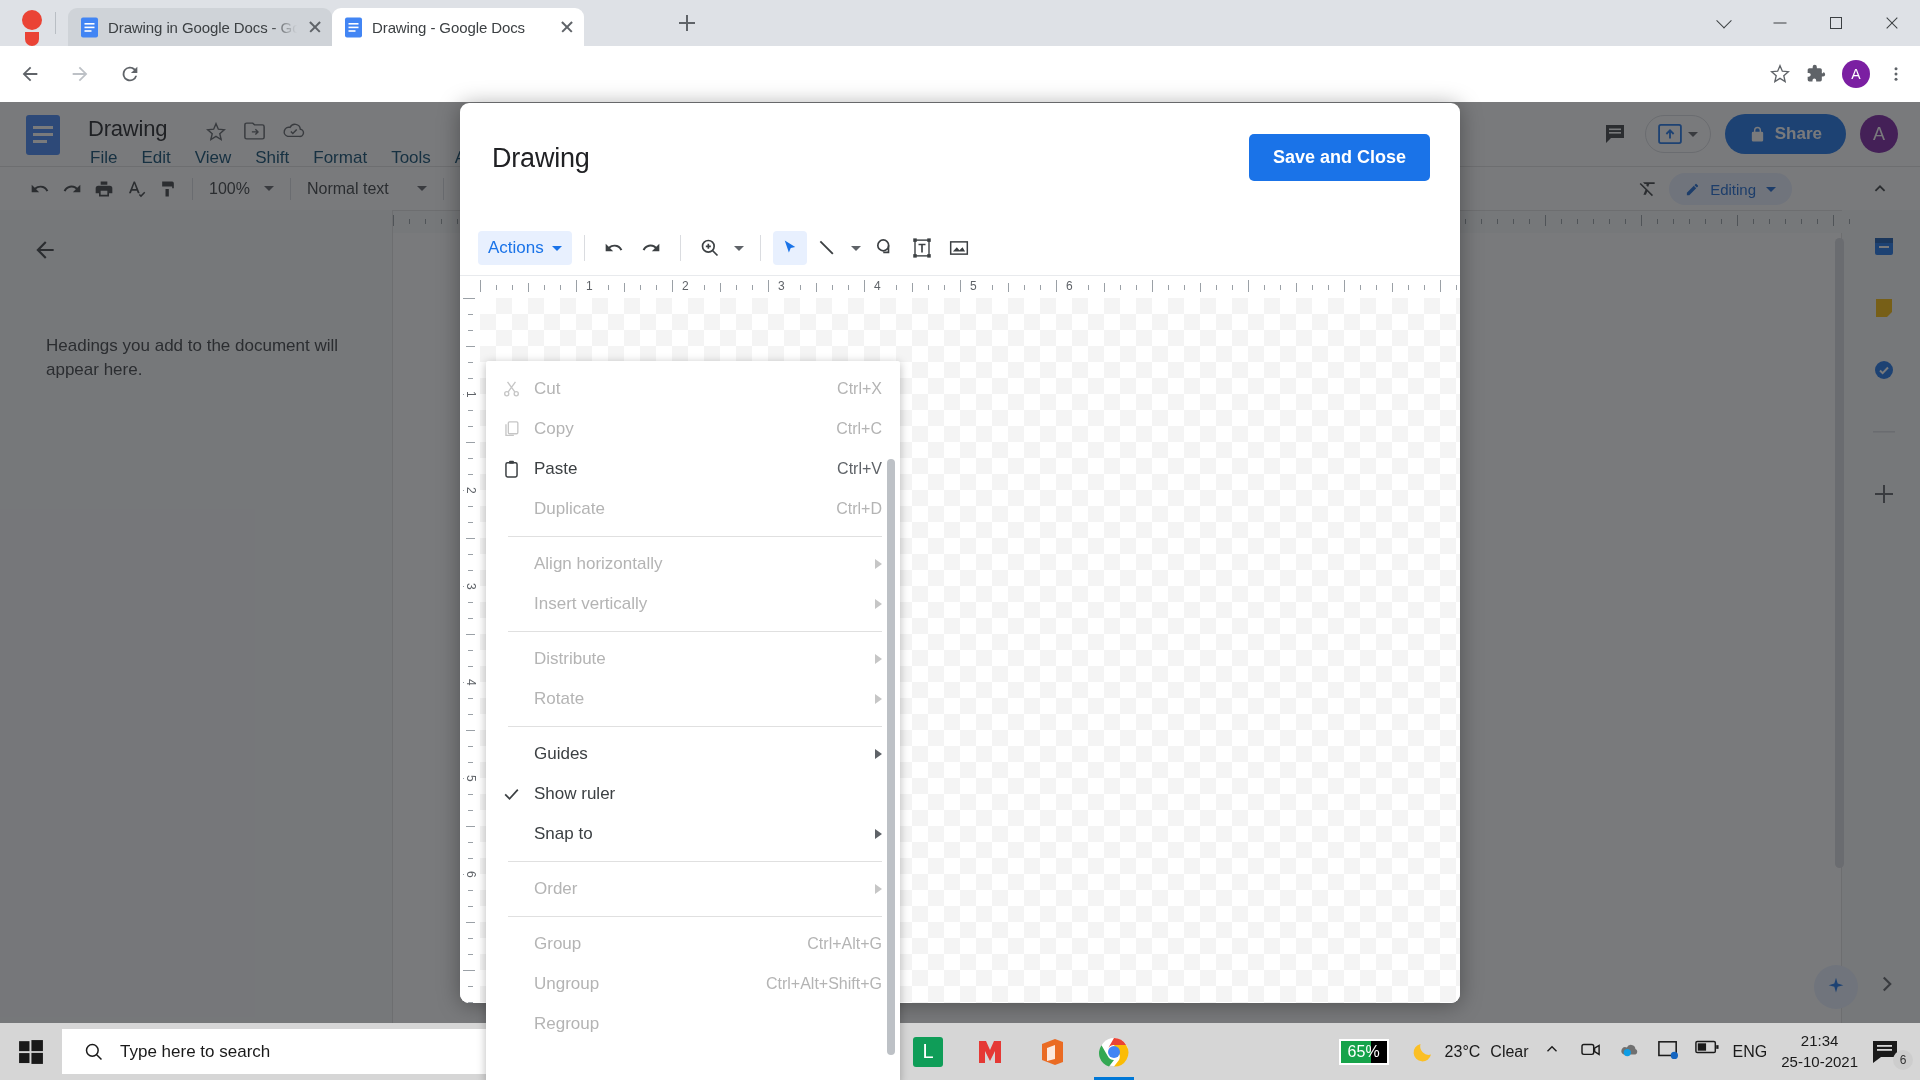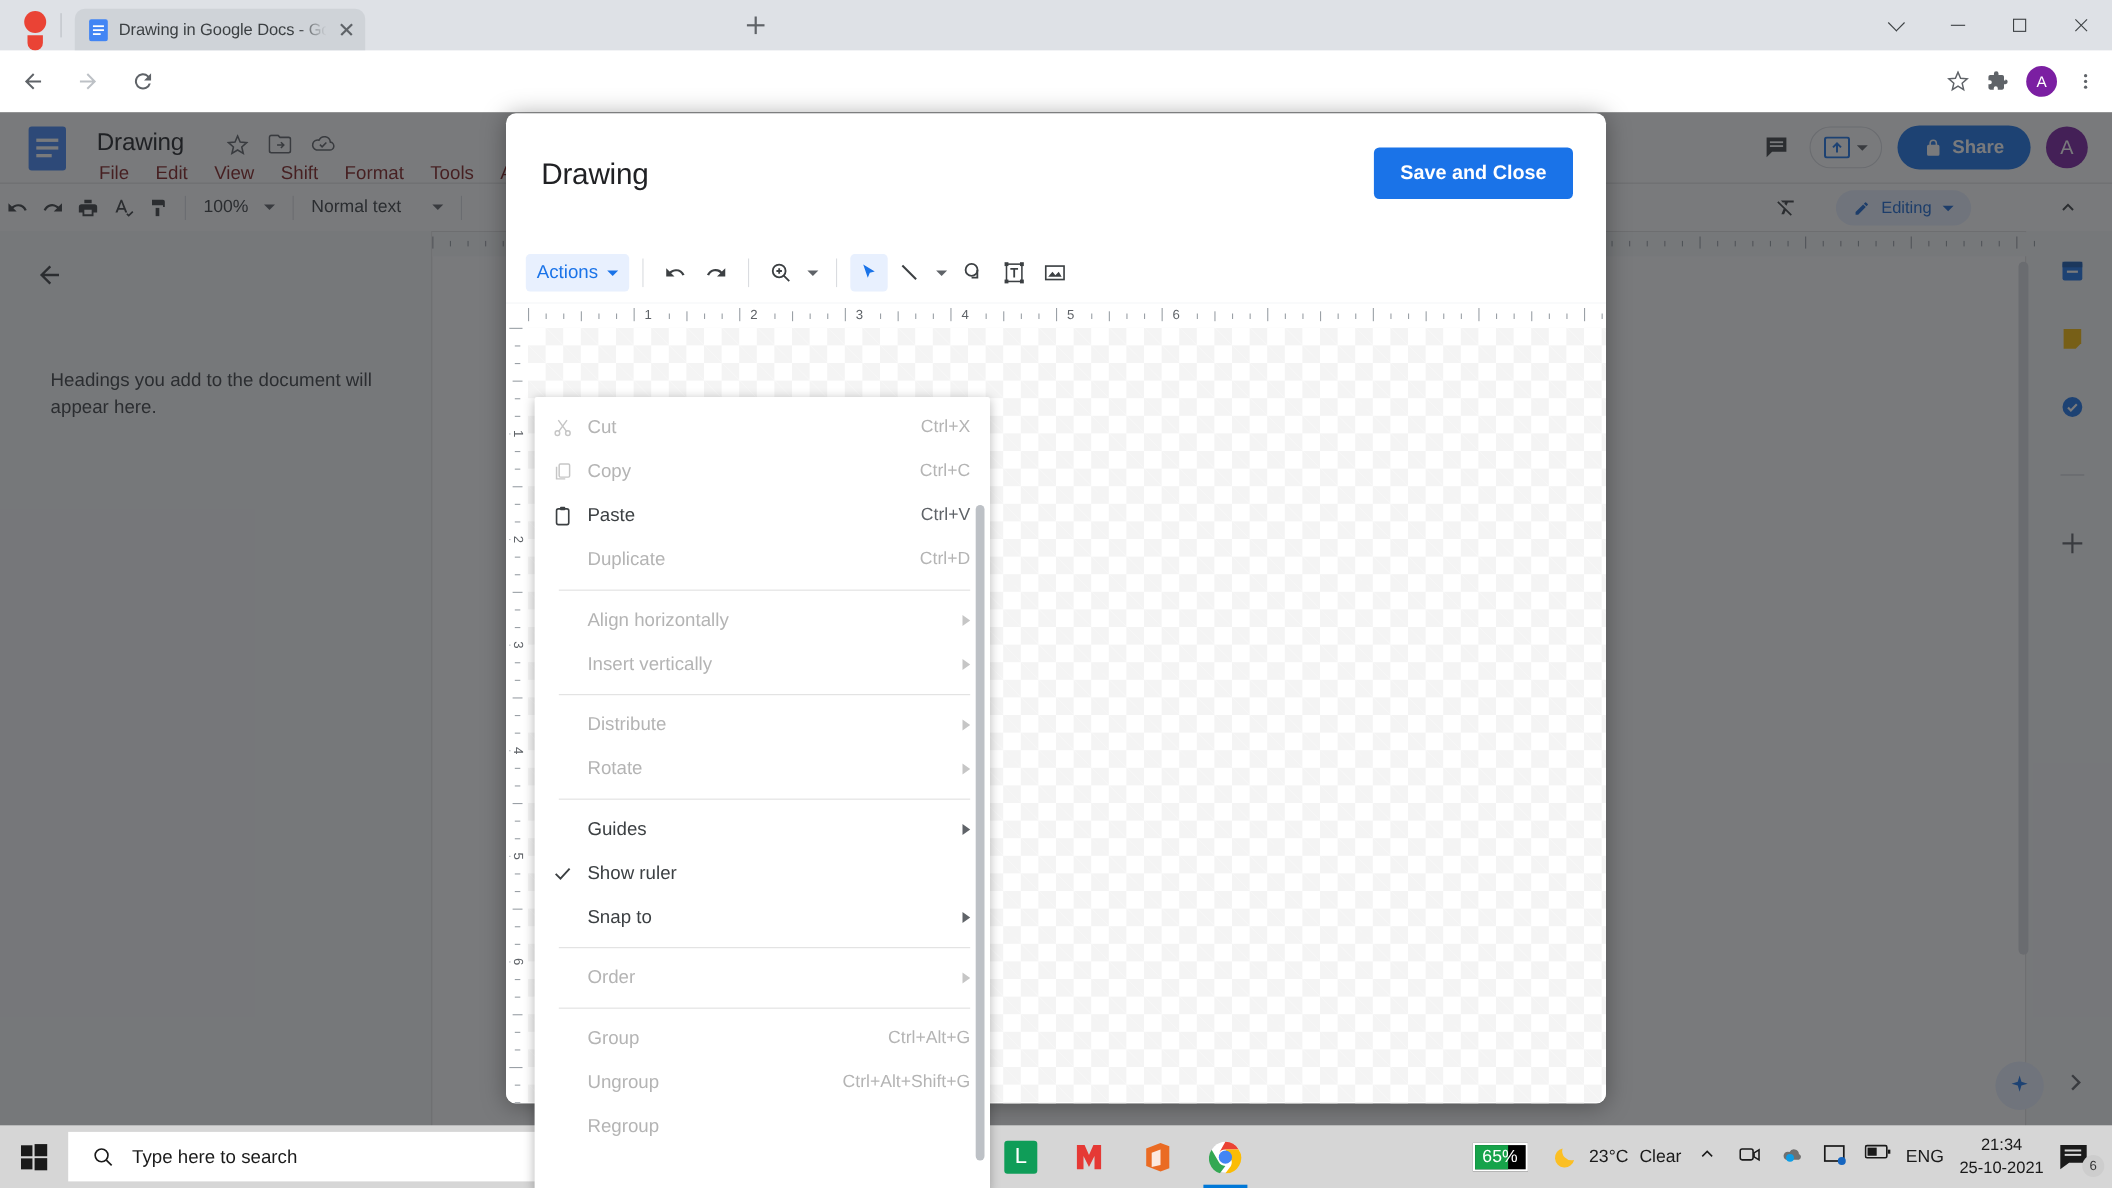--- a/index.html
+++ b/index.html
@@ -100,34 +100,35 @@
   
   .docs-page { position: absolute; top: 102px; left: 0; width: 1920px; height: 953px; background: #fff; overflow: hidden; }
   .docs-header { position: relative; height: 64px; background: #fff; }
   .docs-logo { position: absolute; left: 24px; top: 12px; width: 40px; height: 42px; }
   .doc-title {
     position: absolute; left: 88px; top: 14px; font-size: 22px; color: #202124;
     letter-spacing: -.2px;
   }
   .title-ico { position: absolute; top: 20px; width: 22px; height: 22px; }
   .menu-row { position: absolute; left: 90px; top: 46px; display: flex; gap: 24px; }
-  .menu-row span { font-size: 17px; color: #7f1d1d; }
+  .menu-row span { font-size: 17px; color: #0c4a6e; }
   .docs-hdr-right { position: absolute; right: 22px; top: 12px; display: flex; align-items: center; gap: 14px; }
   .share-btn {
     background: #1a73e8; color: #fff; border-radius: 20px; height: 40px;
     display: flex; align-items: center; gap: 9px; padding: 0 24px;
     font-size: 17px; font-weight: bold;
   }
   .avatar-lg {
     width: 38px; height: 38px; border-radius: 50%; background: #7b1fa2; color: #fff;
     font-size: 18px; display: flex; align-items: center; justify-content: center;
   }
   .docs-toolbar {
     position: absolute; top: 64px; left: 0; width: 1920px; height: 44px;
     border-top: 1px solid #e0e0e0; display: flex; align-items: center; gap: 0;
+    padding-left: 24px;
   }
   .dt-ico { width: 32px; height: 32px; position: relative; }
   .dt-ico svg { position: absolute; left: 50%; top: 50%; transform: translate(-50%,-50%); }
   .dt-sep { width: 1px; height: 22px; background: #dadce0; margin: 0 8px; }
   .dt-zoom {
     display: flex; align-items: center; gap: 14px; font-size: 16px; color: #3c4043;
     padding: 0 8px;
   }
   .dt-style {
     display: flex; align-items: center; gap: 28px; font-size: 16px; color: #3c4043;
@@ -308,20 +309,32 @@
             <rect x="1" y="0.5" width="17" height="20" rx="2" fill="#4285f4"></rect>
             <rect x="4.5" y="6" width="10" height="1.6" fill="#fff"></rect>
             <rect x="4.5" y="9.6" width="10" height="1.6" fill="#fff"></rect>
             <rect x="4.5" y="13.2" width="7" height="1.6" fill="#fff"></rect>
           </svg>
       </span>
       <span class="label">Drawing in Google Docs - Google</span>
       <span class="closex"></span>
     </div>
 
+    <div class="tab active">
+      <span class="favicon">
+        <svg width="19" height="21" viewBox="0 0 19 21">
+            <rect x="1" y="0.5" width="17" height="20" rx="2" fill="#4285f4"></rect>
+            <rect x="4.5" y="6" width="10" height="1.6" fill="#fff"></rect>
+            <rect x="4.5" y="9.6" width="10" height="1.6" fill="#fff"></rect>
+            <rect x="4.5" y="13.2" width="7" height="1.6" fill="#fff"></rect>
+          </svg>
+      </span>
+      <span class="label">Drawing - Google Docs</span>
+      <span class="closex"></span>
+    </div>
 
     <div class="newtab"></div>
 
     <div class="win-ctrls">
       <div class="win-btn">
           <i class="wc-chev"></i>
         </div>
       <div class="win-btn">
           <i class="wc-min"></i>
         </div>

